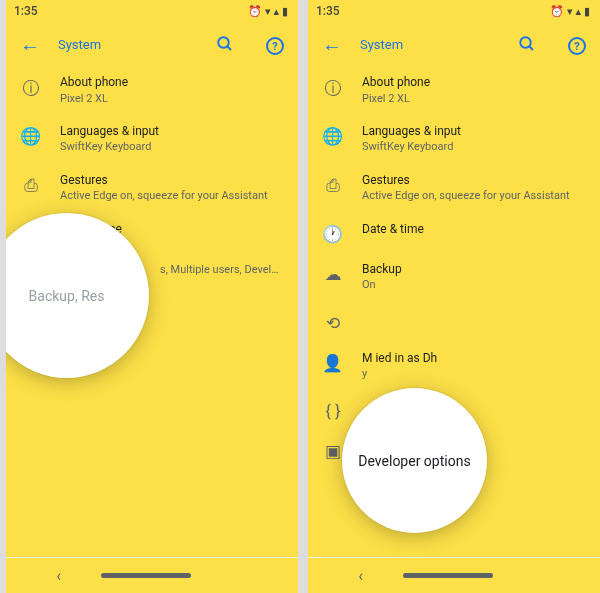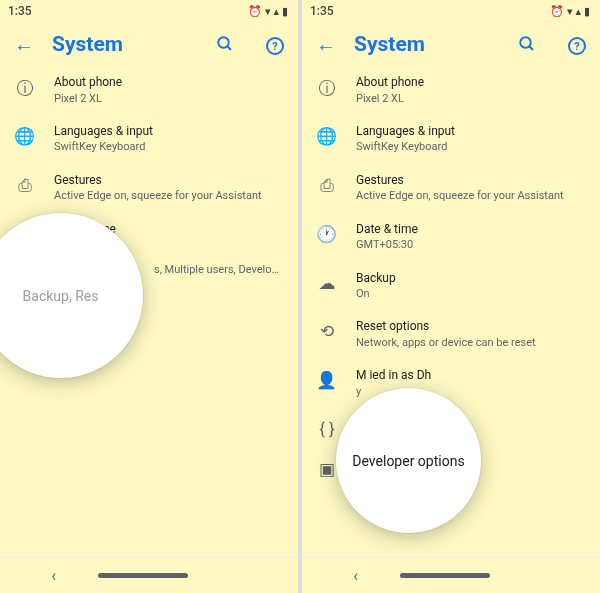--- a/index.html
+++ b/index.html
@@ -1,25 +1,25 @@
 <!DOCTYPE html>
 <html><head>
   <meta charset="utf-8">
   <style>
     * { margin: 0; padding: 0; box-sizing: border-box; }
     body { font-family: Roboto, Arial, sans-serif; background: #f5f5f5; display: flex; justify-content: center; }
     .container { width: 600px; height: 593px; display: flex; gap: 4px; background: #ddd; position: relative; }
-    .screen { flex: 1; background: #fef9c3; display: flex; flex-direction: column; position: relative; overflow: hidden; }
+    .screen { flex: 1; background: #fde047; display: flex; flex-direction: column; position: relative; overflow: hidden; margin-left: 6px; }
     .statusbar { height: 22px; display: flex; align-items: center; padding: 0 10px 0 8px; font-size: 12px; color: #444; }
     .statusbar .time { font-weight: 500; }
     .statusbar .spacer { flex: 1; }
     .statusbar .icons { display: flex; align-items: center; gap: 3px; font-size: 11px; }
     .header { height: 44px; display: flex; align-items: center; padding: 0 14px; gap: 18px; }
     .header .back-arrow { color: #1a73e8; font-size: 20px; cursor: pointer; }
-    .header .title { color: #1a73e8; font-size: 21px; font-weight: 700; flex: 1; }
+    .header .title { color: #1a73e8; font-size: 13px; font-weight: 400; flex: 1; }
     .header .action-icon { color: #1a73e8; font-size: 18px; margin-left: 14px; cursor: pointer; }
     .list { flex: 1; overflow: hidden; position: relative; }
     .item { display: flex; align-items: flex-start; padding: 9px 14px; gap: 18px; cursor: pointer; }
     .item .icon { width: 22px; display: flex; justify-content: center; color: #5f6368; font-size: 17px; padding-top: 2px; flex-shrink: 0; }
     .item .text { flex: 1; min-width: 0; }
     .item .label { font-size: 12px; color: #202124; line-height: 1.3; }
     .item .sub { font-size: 11px; color: #5f6368; line-height: 1.3; margin-top: 1px; white-space: nowrap; overflow: hidden; text-overflow: ellipsis; }
     .navbar { height: 36px; display: flex; align-items: center; justify-content: space-around; padding: 0 30px; border-top: 1px solid #eee; }
     .navbar .nav-back { color: #5f6368; font-size: 16px; }
     .navbar .pill { width: 90px; height: 5px; background: #5f6368; border-radius: 3px; }
@@ -148,36 +148,31 @@
         <span class="icon">⎙</span>
         <div class="text">
             <div class="label">Gestures</div>
             <div class="sub">Active Edge on, squeeze for your Assistant</div>
           </div>
       </div>
       <div class="item">
         <span class="icon">🕐</span>
         <div class="text">
             <div class="label">Date &amp; time</div>
-            <div class="sub">GMT+05:30</div>
           </div>
       </div>
       <div class="item">
         <span class="icon">☁</span>
         <div class="text">
             <div class="label">Backup</div>
             <div class="sub">On</div>
           </div>
       </div>
       <div class="item">
         <span class="icon">⟲</span>
-        <div class="text">
-            <div class="label">Reset options</div>
-            <div class="sub">Network, apps or device can be reset</div>
-          </div>
       </div>
       <div class="item">
         <span class="icon">👤</span>
         <div class="text">
             <div class="label">M  ied in as Dh</div>
             <div class="sub">y</div>
           </div>
       </div>
       <div class="item">
         <span class="icon">{ }</span>

